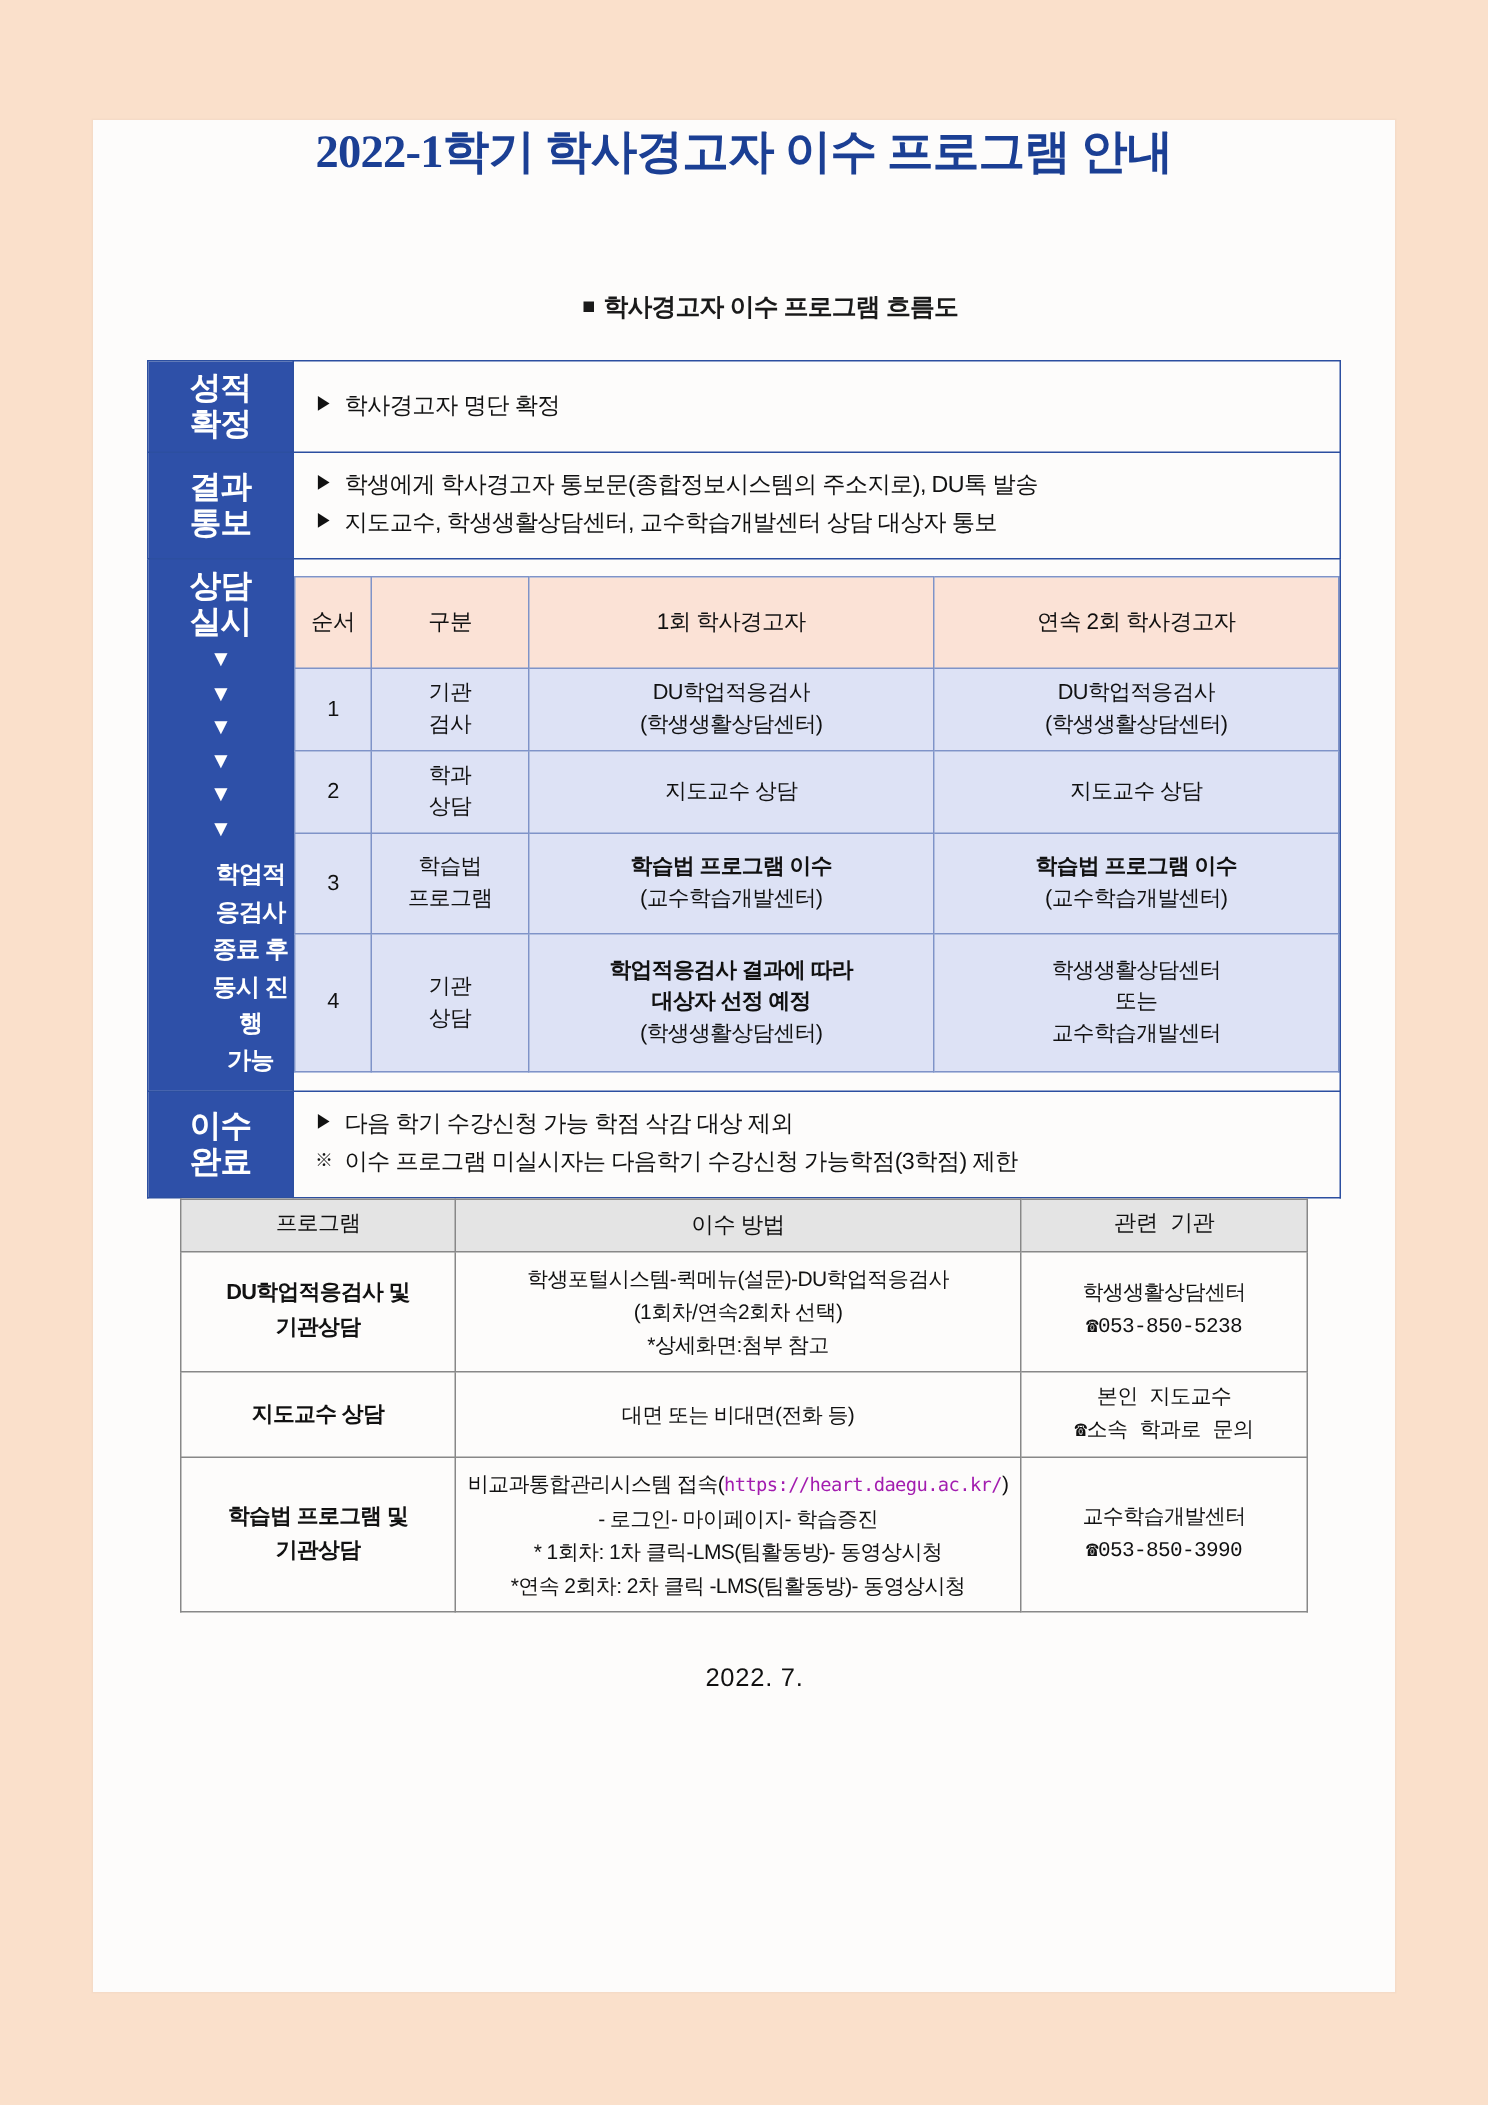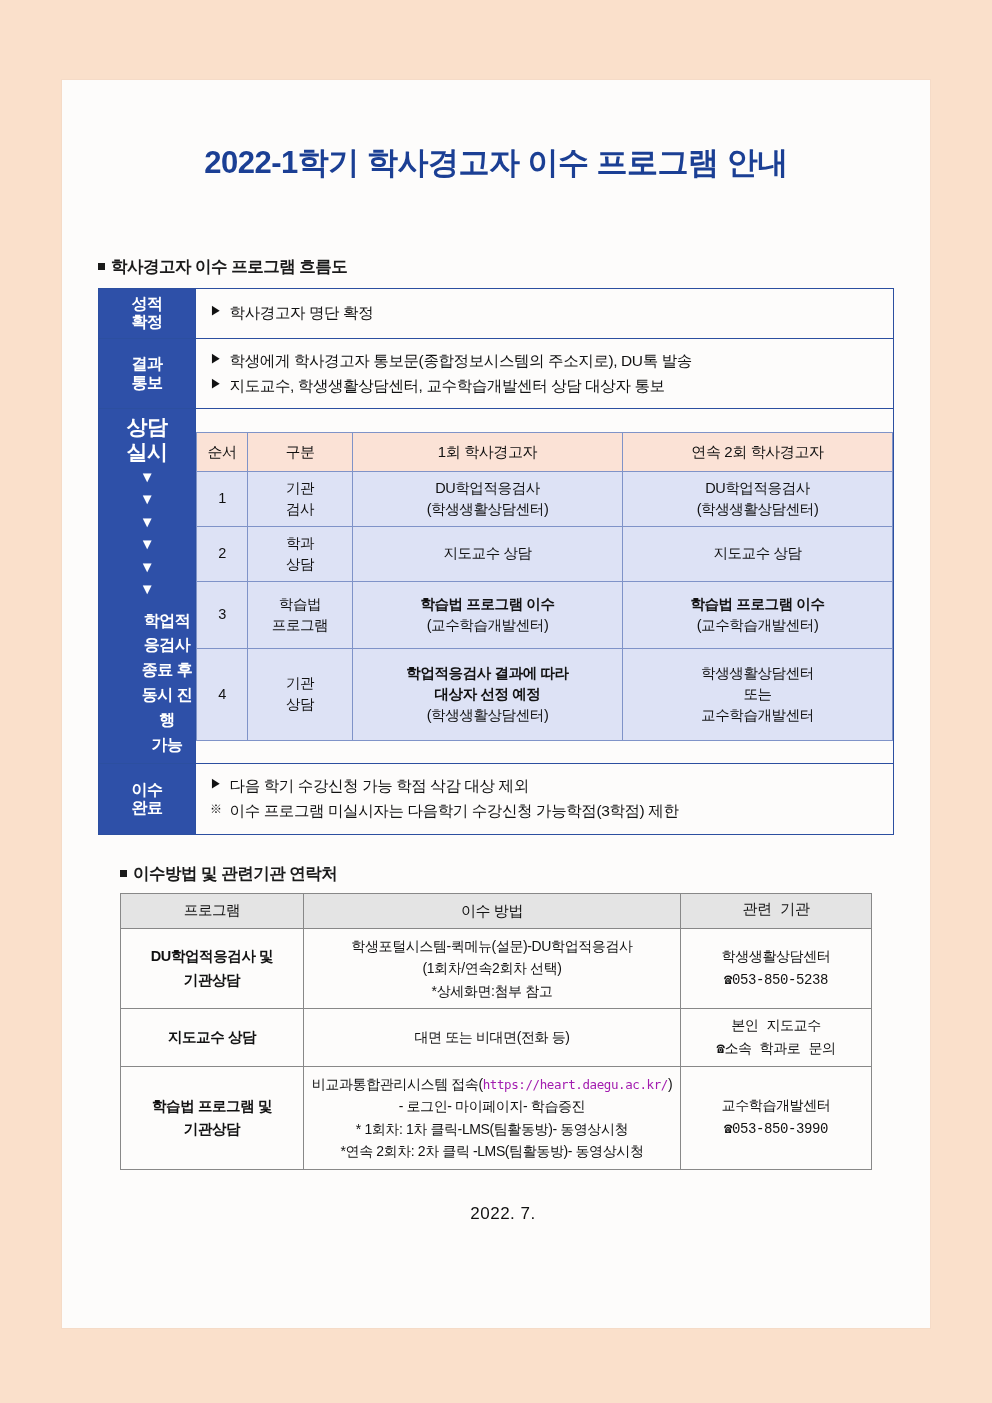--- a/index.html
+++ b/index.html
@@ -21,40 +21,41 @@
     height: 1248px;
     background: #fdfcfb;
     box-shadow: 0 0 0 1px rgba(0,0,0,0.02);
   }
   .title {
     text-align: center;
     font-size: 31px;
     font-weight: bold;
     color: #1b3f94;
     letter-spacing: -0.5px;
-    margin-top: 62px;
+    font-family: Liberation Serif, serif;
   }
   .section-head {
     font-size: 16.5px;
     font-weight: bold;
     color: #1a1a1a;
     letter-spacing: -0.5px;
     display: flex;
     align-items: center;
     gap: 6px;
   }
   .sq {
     display: inline-block;
     width: 7px;
     height: 7px;
     background: #1a1a1a;
     margin-bottom: 2px;
   }
   .head1 {
-    margin: 72px 0 10px 36px;
+    margin: 72px 0 24px 36px;
+    justify-content: center;
   }
   .head2 {
     margin: 28px 0 8px 58px;
   }
 
   
   .flow {
     margin: 0 0 0 36px;
     width: 796px;
     border-collapse: collapse;
@@ -63,21 +64,21 @@
   .flow td {
     border: 1px solid #2c4fa0;
     vertical-align: middle;
   }
   .lbl {
     width: 96px;
     background: #2e50a8;
     color: #ffffff;
     text-align: center;
     font-weight: bold;
-    font-size: 16px;
+    font-size: 21px;
     line-height: 1.15;
     letter-spacing: -0.5px;
     padding: 6px 0;
   }
   .arrow-col {
     font-size: 16px;
     line-height: 1.55;
   }
   .cellpad {
     padding: 10px 8px 10px 14px;
@@ -112,21 +113,21 @@
     font-size: 14.5px;
     color: #111;
     letter-spacing: -0.4px;
     padding: 6px 2px;
     line-height: 1.45;
   }
   .inner thead td {
     background: #fbe2d6;
     font-weight: normal;
     font-size: 15px;
-    padding: 8px 2px;
+    padding: 19px 2px;
   }
   .inner tbody td {
     background: #dde2f5;
   }
   .inner td.no {
     width: 46px;
   }
   .inner td.gubun {
     width: 100px;
   }
@@ -333,24 +334,20 @@
           </div>
           <div class="row">
             <span class="tri">※</span>
             <span>이수 프로그램 미실시자는 다음학기 수강신청 가능학점(3학점) 제한</span>
           </div>
         </td>
       </tr>
     </tbody>
   </table>
 
-  <div class="section-head head2">
-    <span class="sq"></span>
-    <span>이수방법 및 관련기관 연락처</span>
-  </div>
 
   <table class="contact">
     <thead>
       <tr>
         <td class="c1" style="font-weight:normal;">프로그램</td>
         <td>이수 방법</td>
         <td class="c3">관련 기관</td>
       </tr>
     </thead>
     <tbody>

